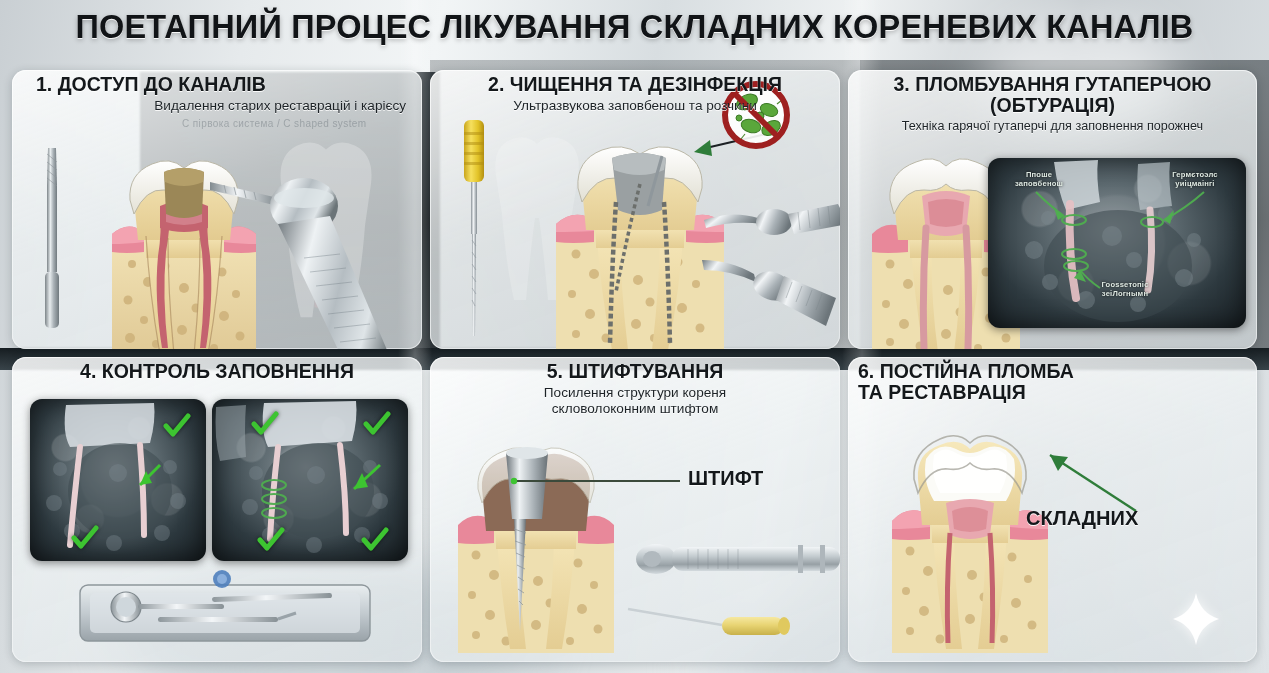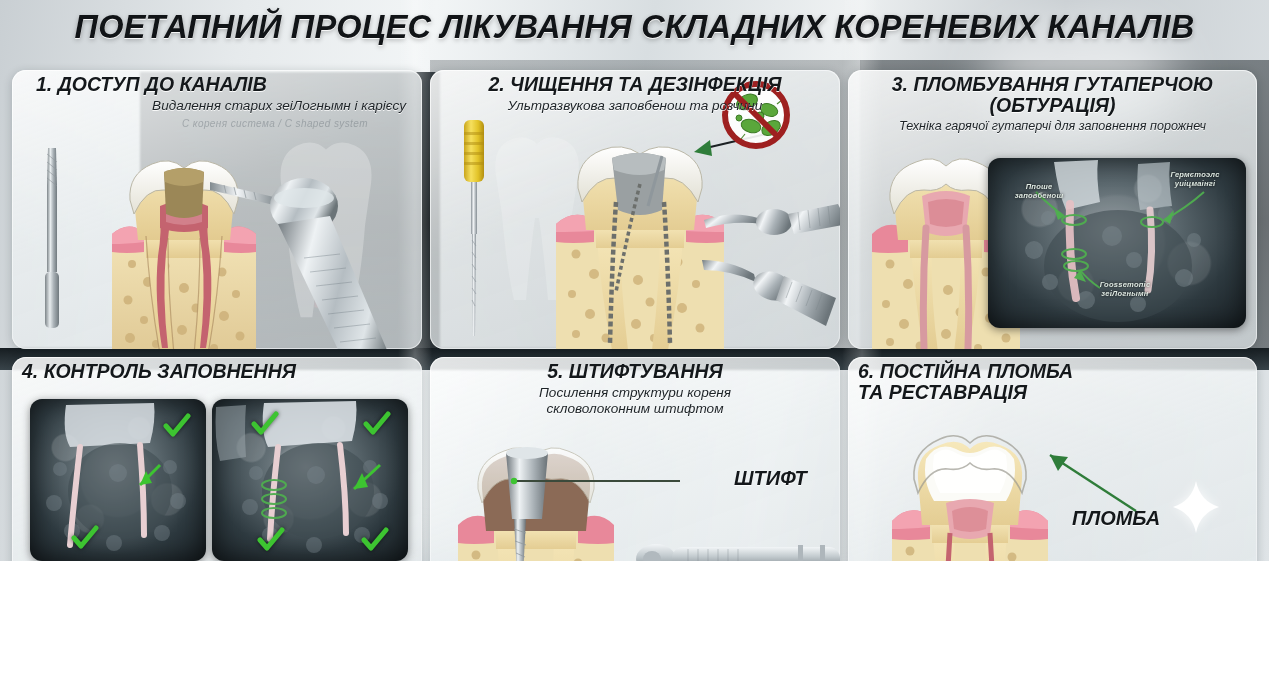--- a/index.html
+++ b/index.html
@@ -8,25 +8,24 @@
   html, body {
     width: 1269px;
     height: 673px;
     overflow: hidden;
     font-family: "Liberation Sans", "DejaVu Sans", sans-serif;
   }
 
   #poster {
     position: relative;
     width: 1269px;
-    height: 561px;
+    height: 673px;
     background:
       linear-gradient(100deg, #c9cfd3 0%, #e6eaec 18%, #f2f5f6 32%, #d8dee1 48%, #eef1f2 62%, #c6ccd0 78%, #dfe4e7 100%);
     overflow: hidden;
-    font-style: italic;
   }
 
   
   .bg-layer { position: absolute; inset: 0; pointer-events: none; }
   .bg-band {
     position: absolute;
     background: linear-gradient(180deg, rgba(255,255,255,.55), rgba(190,200,206,.25));
   }
   .bg-soft {
     position: absolute;
@@ -162,21 +161,20 @@
 
   
   .callout {
     position: absolute;
     font-size: 20px;
     font-weight: 700;
     color: #14181b;
     text-shadow: 0 1px 0 rgba(255,255,255,.9);
     z-index: 7;
     white-space: nowrap;
-    margin-left: 46px;
   }
   .leader { position: absolute; z-index: 6; pointer-events: none; }
   .leader svg { overflow: visible; }
 
   
   .nobact { position: absolute; z-index: 7; }
   .nobact svg { width: 100%; height: 100%; }
 
   
   .instr { position: absolute; z-index: 4; }
@@ -224,24 +222,24 @@
   </div>
 
   <div class="poster-title">ПОЕТАПНИЙ ПРОЦЕС ЛІКУВАННЯ СКЛАДНИХ КОРЕНЕВИХ КАНАЛІВ</div>
 
   <div class="grid">
 
     <div class="panel">
       <div class="panel-inner">
         <div class="panel-head">
           <div class="panel-title" style="text-align:left; padding-left:14px;">1. ДОСТУП ДО КАНАЛІВ</div>
-          <div class="panel-sub right-al" style="padding-right:6px;">Видалення старих зеіЛогнымн і карієсу</div>
-        </div>
-
-        <div class="watermark" style="left:170px; top:48px;">С кореня система / C shaped system</div>
+          <div class="panel-sub right-al" style="padding-right:6px;">Видалення старих реставрацій і карієсу</div>
+        </div>
+
+        <div class="watermark" style="left:170px; top:48px;">С пірвока система / C shaped system</div>
 
         <div class="panel-body">
 
           <div class="tooth" style="left:255px; top:62px; width:118px; height:195px; opacity:.32;">
             <svg viewBox="0 0 120 200">
               <path d="M14 54 Q10 24 30 14 Q48 6 60 18 Q72 6 90 14 Q110 24 106 54 L100 96 Q96 150 86 190 L74 190 Q68 140 62 100 L58 100 Q52 140 46 190 L34 190 Q24 150 20 96 Z" fill="#ffffff" opacity=".8"></path>
               <path d="M56 60 Q54 120 50 180 M64 60 Q66 120 70 180" stroke="#e9bcc4" stroke-width="4" fill="none" opacity=".8"></path>
             </svg>
           </div>
 
@@ -630,35 +628,35 @@
                 <path d="M48 34 Q62 48 76 58"></path>
                 <path d="M216 34 Q198 50 176 62"></path>
                 <path d="M112 130 Q100 122 92 112"></path>
               </g>
               <g fill="#4fae4f">
                 <path d="M76 58 L66 50 L70 62 Z"></path>
                 <path d="M176 62 L186 52 L182 66 Z"></path>
                 <path d="M92 112 L98 124 L86 120 Z"></path>
               </g>
             </svg>
-            <div class="xnote" style="left:16px; top:12px; width:70px;margin-top:12px;">Ппоше
+            <div class="xnote" style="left:16px; top:12px; width:70px;">Ппоше
 заповбенош</div>
             <div class="xnote" style="left:168px; top:12px; width:78px;">Гермєтоэлс
 уиіцмаінгі</div>
             <div class="xnote" style="left:98px; top:122px; width:78px;">Гооssетопіс
 зеіЛогнымн</div>
           </div>
         </div>
       </div>
     </div>
 
     <div class="panel">
       <div class="panel-inner">
         <div class="panel-head">
-          <div class="panel-title" style="text-align:left;">4. КОНТРОЛЬ ЗАПОВНЕННЯ</div>
+          <div class="panel-title" style="text-align:center;">4. КОНТРОЛЬ ЗАПОВНЕННЯ</div>
         </div>
 
         <div class="panel-body">
 
           <div class="xray" style="left:18px; top:42px; width:176px; height:162px;">
             <div class="grain"></div>
             <svg viewBox="0 0 176 162" preserveAspectRatio="none">
               <path d="M36 6 Q32 34 40 48 L120 44 Q126 22 124 4 Z" fill="#dbe1e5" opacity=".85"></path>
               <ellipse cx="90" cy="92" rx="52" ry="48" fill="#3e4a50" opacity=".55"></ellipse>
               <g fill="#7b888e" opacity=".4">
@@ -954,21 +952,21 @@
               <path d="M66 92 Q84 84 102 92 L100 110 Q84 116 68 110 Z" fill="#d8848f" opacity=".7"></path>
             </svg>
           </div>
 
           <div class="leader" style="left:168px; top:78px; width:130px; height:90px;">
             <svg viewBox="0 0 130 90" width="130" height="90">
               <path d="M120 76 L34 20" stroke="#2f7d3a" stroke-width="2.4" fill="none"></path>
               <path d="M34 20 L52 22 L42 36 Z" fill="#2f7d3a"></path>
             </svg>
           </div>
-          <div class="callout" style="left:178px; top:150px;">ПЛОМБА</div>
+          <div class="callout" style="left:178px; top:150px;">СКЛАДНИХ</div>
         </div>
       </div>
     </div>
 
   </div>
 
   <div class="sparkle">
     <svg viewBox="0 0 46 52">
       <path d="M23 0 Q27 20 46 26 Q27 32 23 52 Q19 32 0 26 Q19 20 23 0 Z" fill="#ffffff" opacity=".96"></path>
     </svg>

